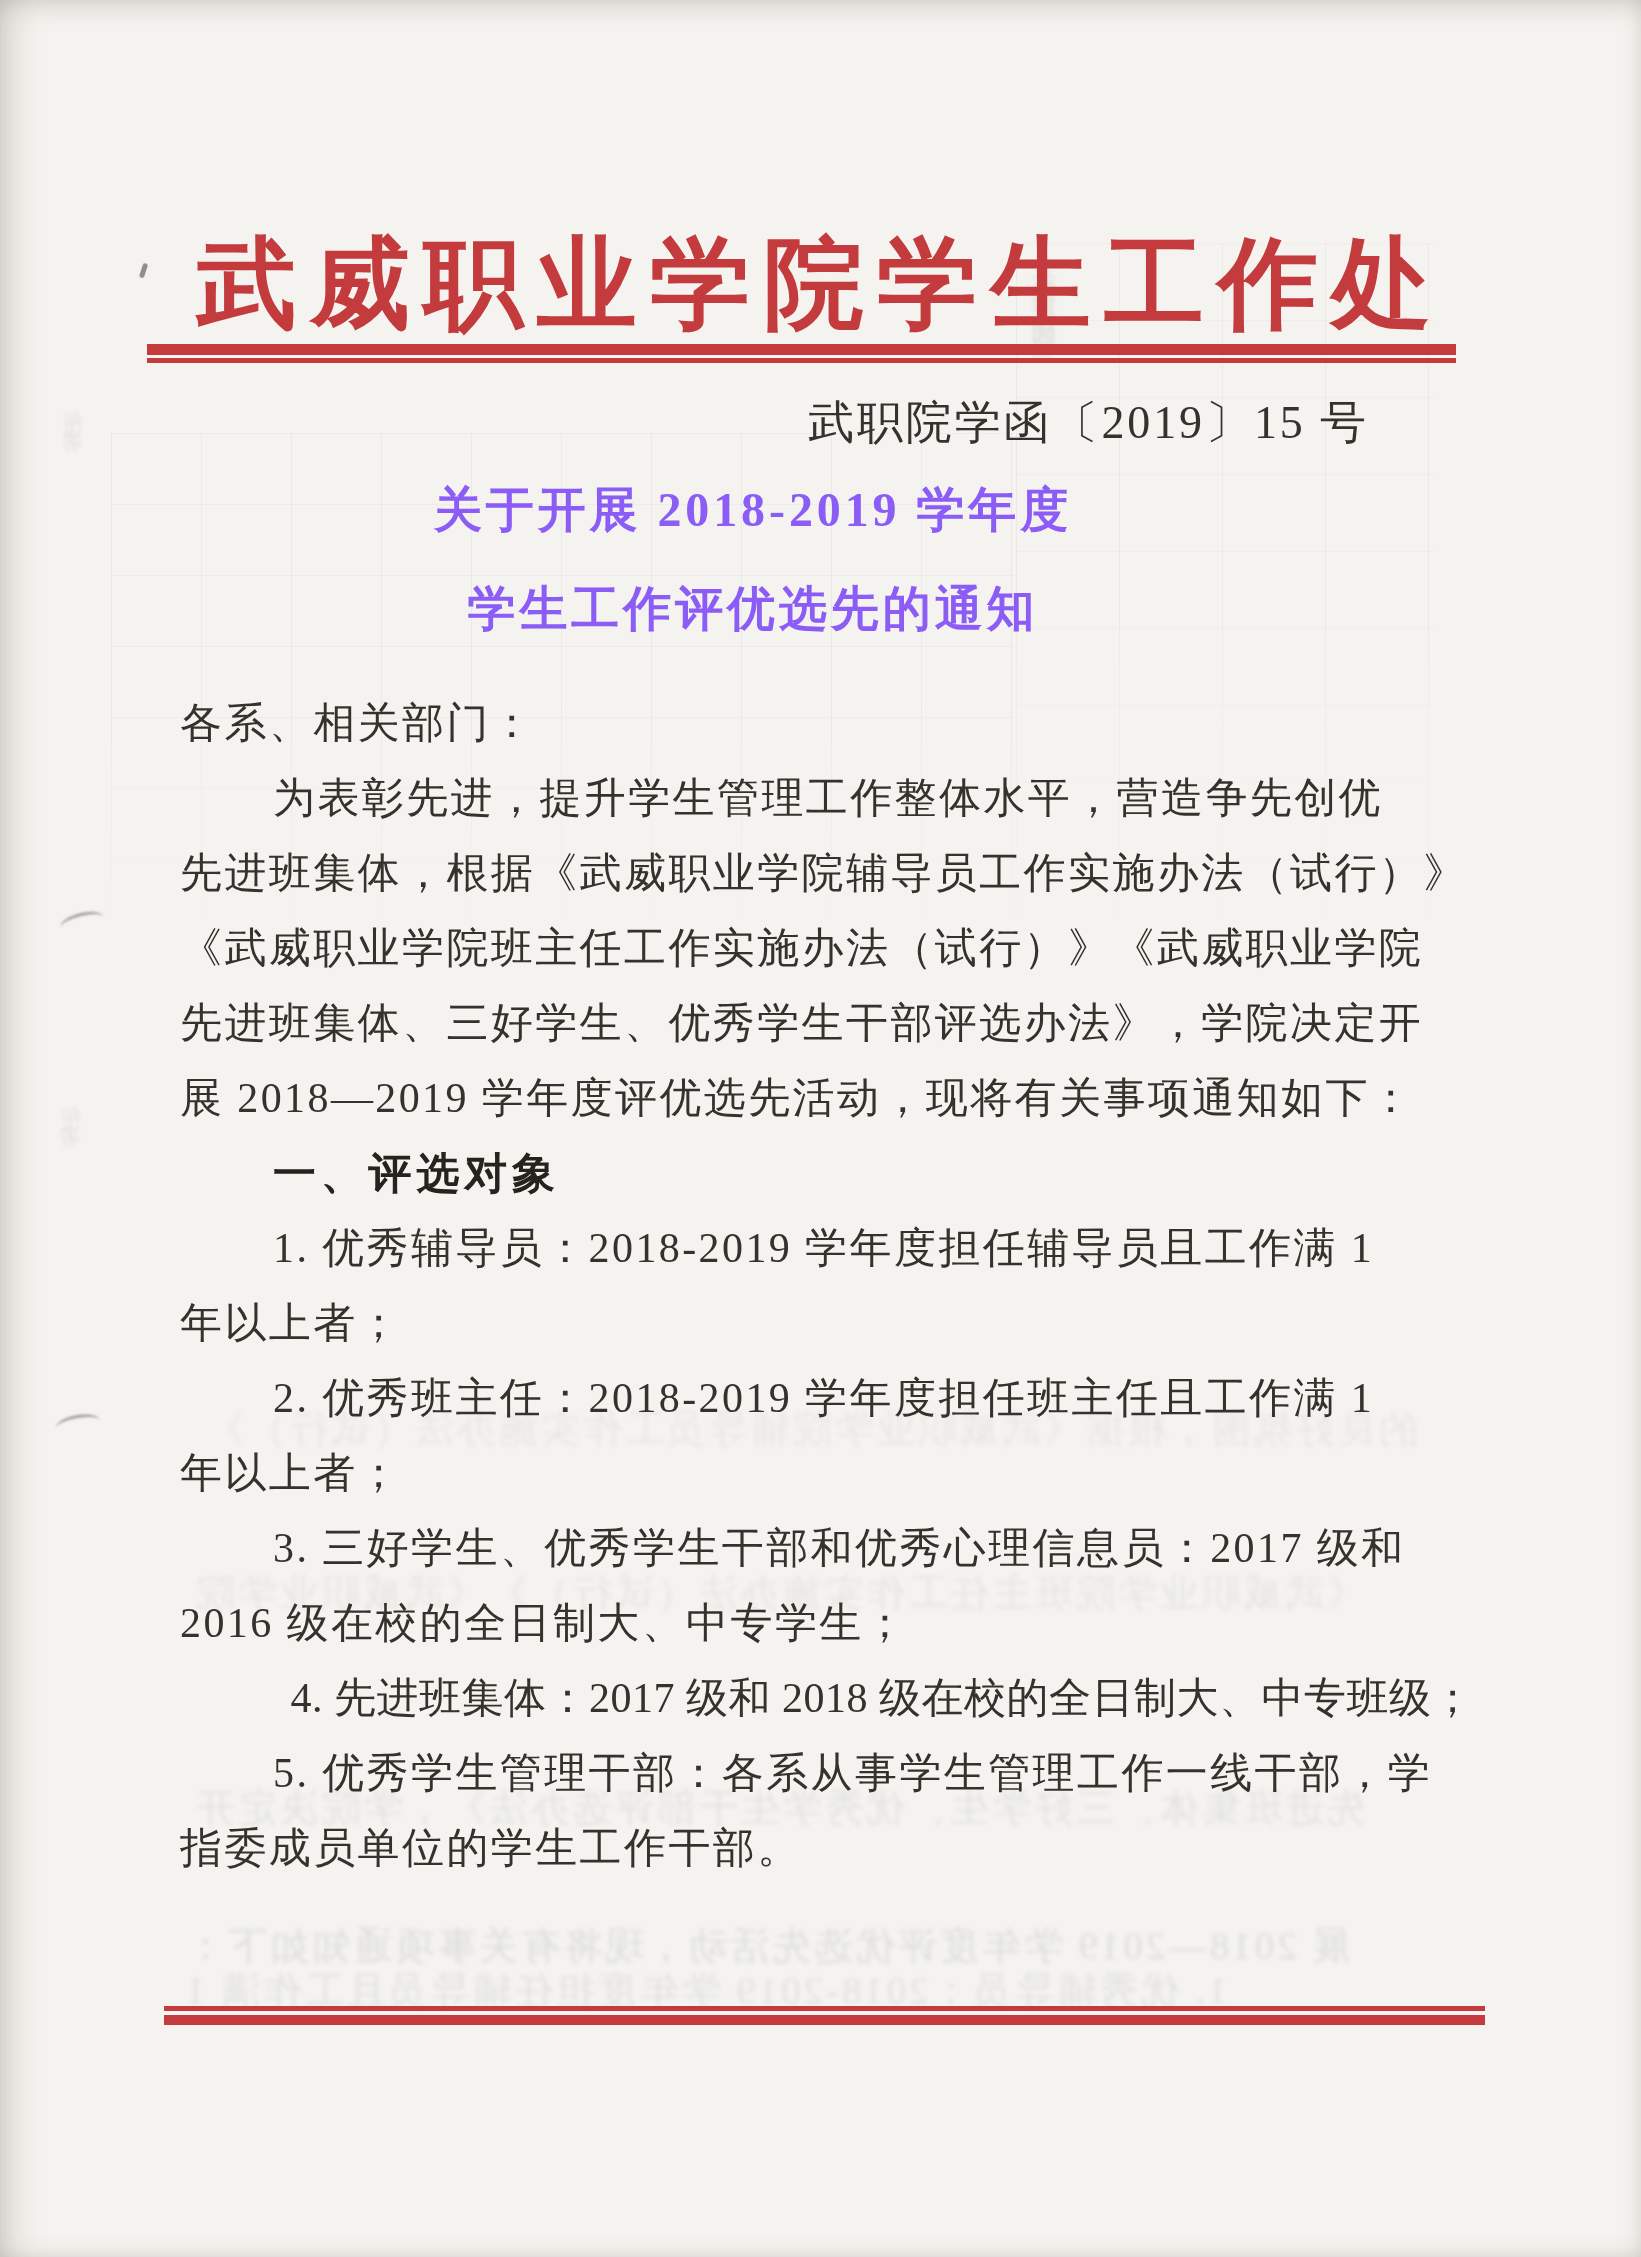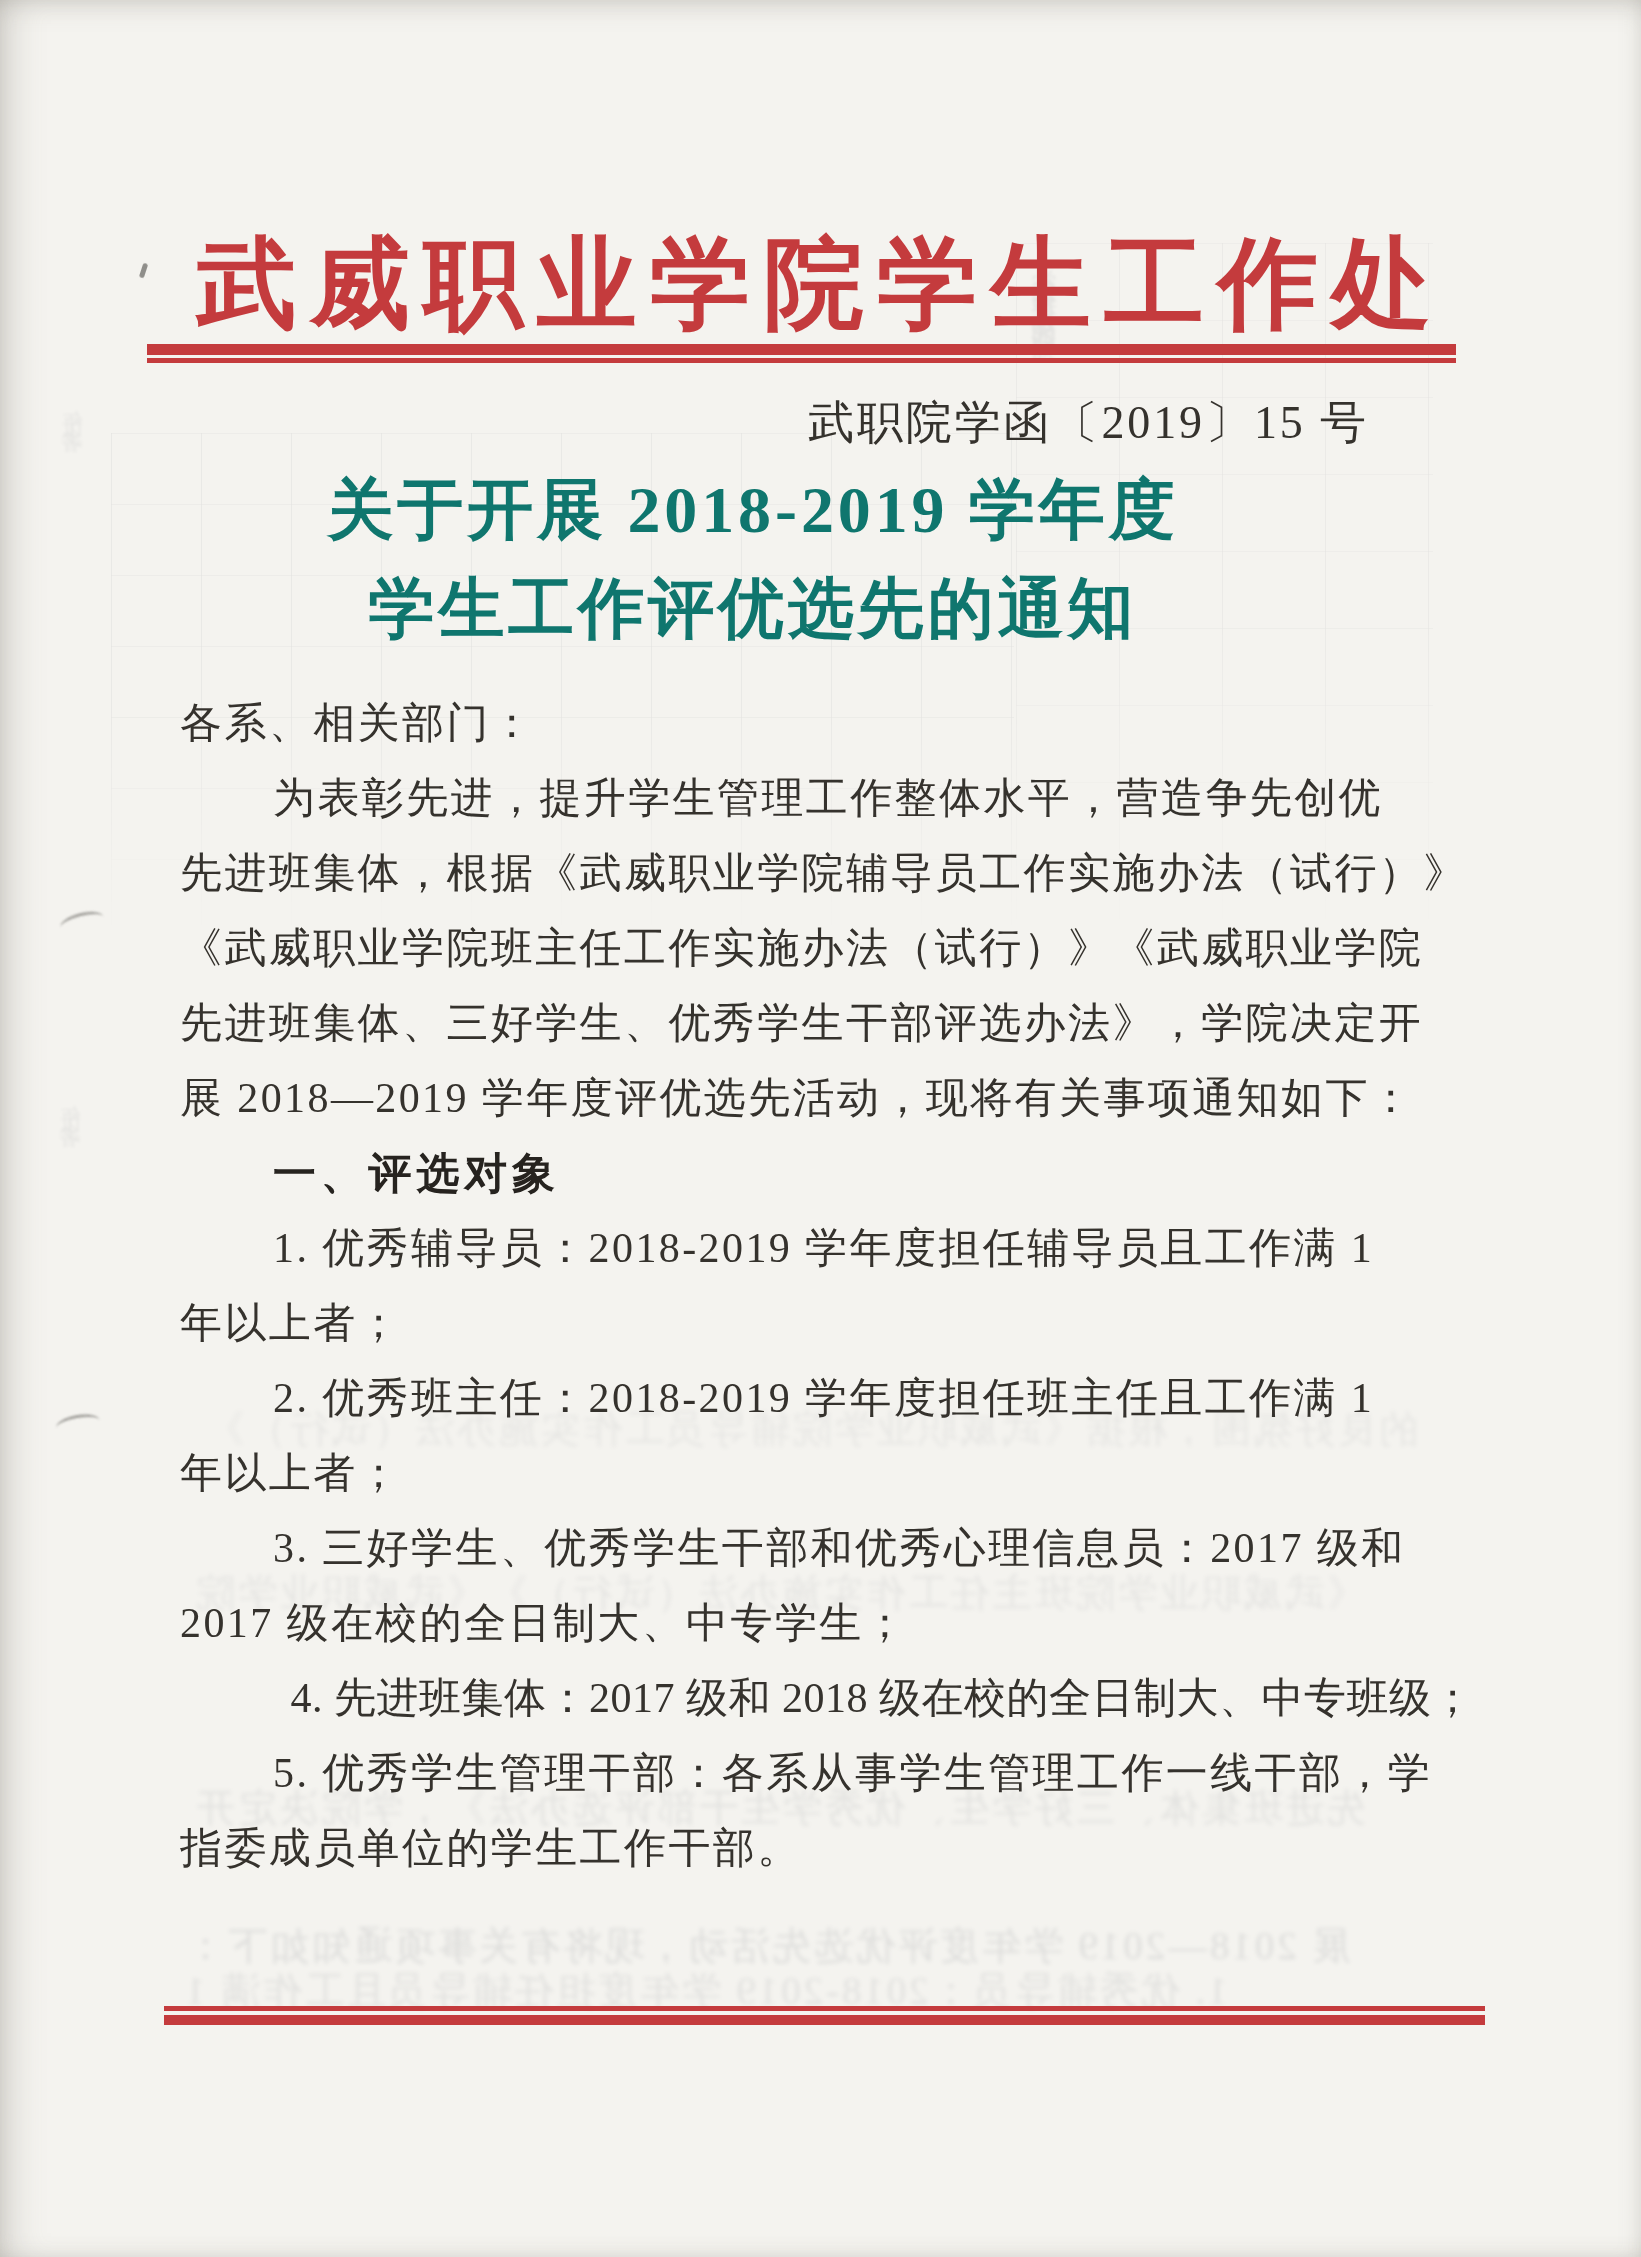--- a/index.html
+++ b/index.html
@@ -44,22 +44,22 @@
 
   .doc-number{
     position:absolute;top:392px;right:272px;z-index:3;
     font-size:46px;letter-spacing:2.9px;color:var(--ink);
     white-space:nowrap;
   }
 
   .notice-title{
     position:absolute;top:460px;left:0;right:135px;z-index:3;
     text-align:center;
-    font-size:66px;font-weight:900;line-height:99px;
-    letter-spacing:3.9px;color:#0f766e;
+    font-size:48px;font-weight:900;line-height:99px;
+    letter-spacing:3.9px;color:#8b5cf6;
     white-space:nowrap;
   }
 
   .body-block{
     position:absolute;top:686px;left:180px;width:1294px;z-index:3;
     font-size:42px;color:var(--ink);
   }
   .line{
     height:75px;line-height:75px;
     letter-spacing:2.4px;white-space:nowrap;
@@ -152,21 +152,21 @@
     <div class="line">先进班集体，根据《武威职业学院辅导员工作实施办法（试行）》</div>
     <div class="line">《武威职业学院班主任工作实施办法（试行）》《武威职业学院</div>
     <div class="line">先进班集体、三好学生、优秀学生干部评选办法》，学院决定开</div>
     <div class="line">展 2018—2019 学年度评优选先活动，现将有关事项通知如下：</div>
     <div class="line indent heading">一、评选对象</div>
     <div class="line indent">1. 优秀辅导员：2018-2019 学年度担任辅导员且工作满 1</div>
     <div class="line">年以上者；</div>
     <div class="line indent">2. 优秀班主任：2018-2019 学年度担任班主任且工作满 1</div>
     <div class="line">年以上者；</div>
     <div class="line indent">3. 三好学生、优秀学生干部和优秀心理信息员：2017 级和</div>
-    <div class="line">2017 级在校的全日制大、中专学生；</div>
+    <div class="line">2016 级在校的全日制大、中专学生；</div>
     <div class="line indent tight">4. 先进班集体：2017 级和 2018 级在校的全日制大、中专班级；</div>
     <div class="line indent">5. 优秀学生管理干部：各系从事学生管理工作一线干部，学</div>
     <div class="line">指委成员单位的学生工作干部。</div>
   </div>
 
   <div class="rule rule-foot">
     <div class="bar-thin"></div>
     <div class="bar-gap"></div>
     <div class="bar-thick"></div>
   </div>

